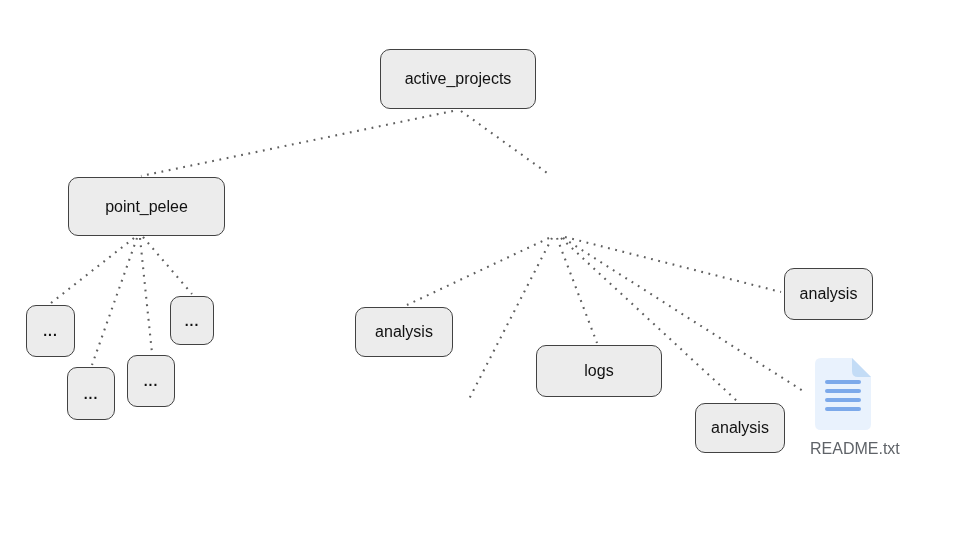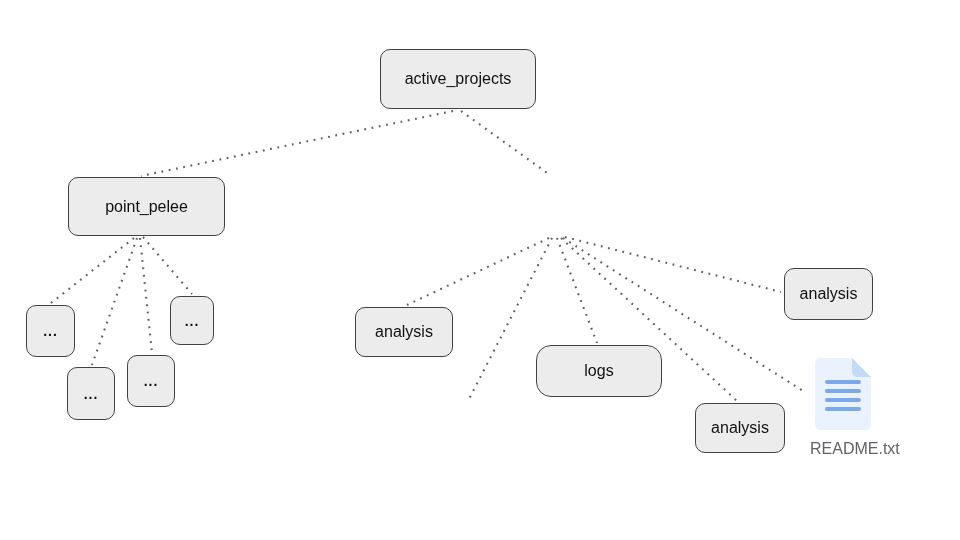--- a/index.html
+++ b/index.html
@@ -114,21 +114,21 @@
 
   <div class="node small" style="left:170px; top:296px; width:44px; height:49px;">
     <span>...</span>
   </div>
 
   <div class="node" style="left:355px; top:307px; width:98px; height:50px;">
     <span>analysis</span>
   </div>
 
 
-  <div class="node" style="left:536px; top:345px; width:126px; height:52px;border-radius:15px;">
+  <div class="node" style="left:536px; top:345px; width:126px; height:52px;">
     <span>logs</span>
   </div>
 
   <div class="node" style="left:695px; top:403px; width:90px; height:50px;">
     <span>analysis</span>
   </div>
 
   <div class="node" style="left:784px; top:268px; width:89px; height:52px;">
     <span>analysis</span>
   </div>

